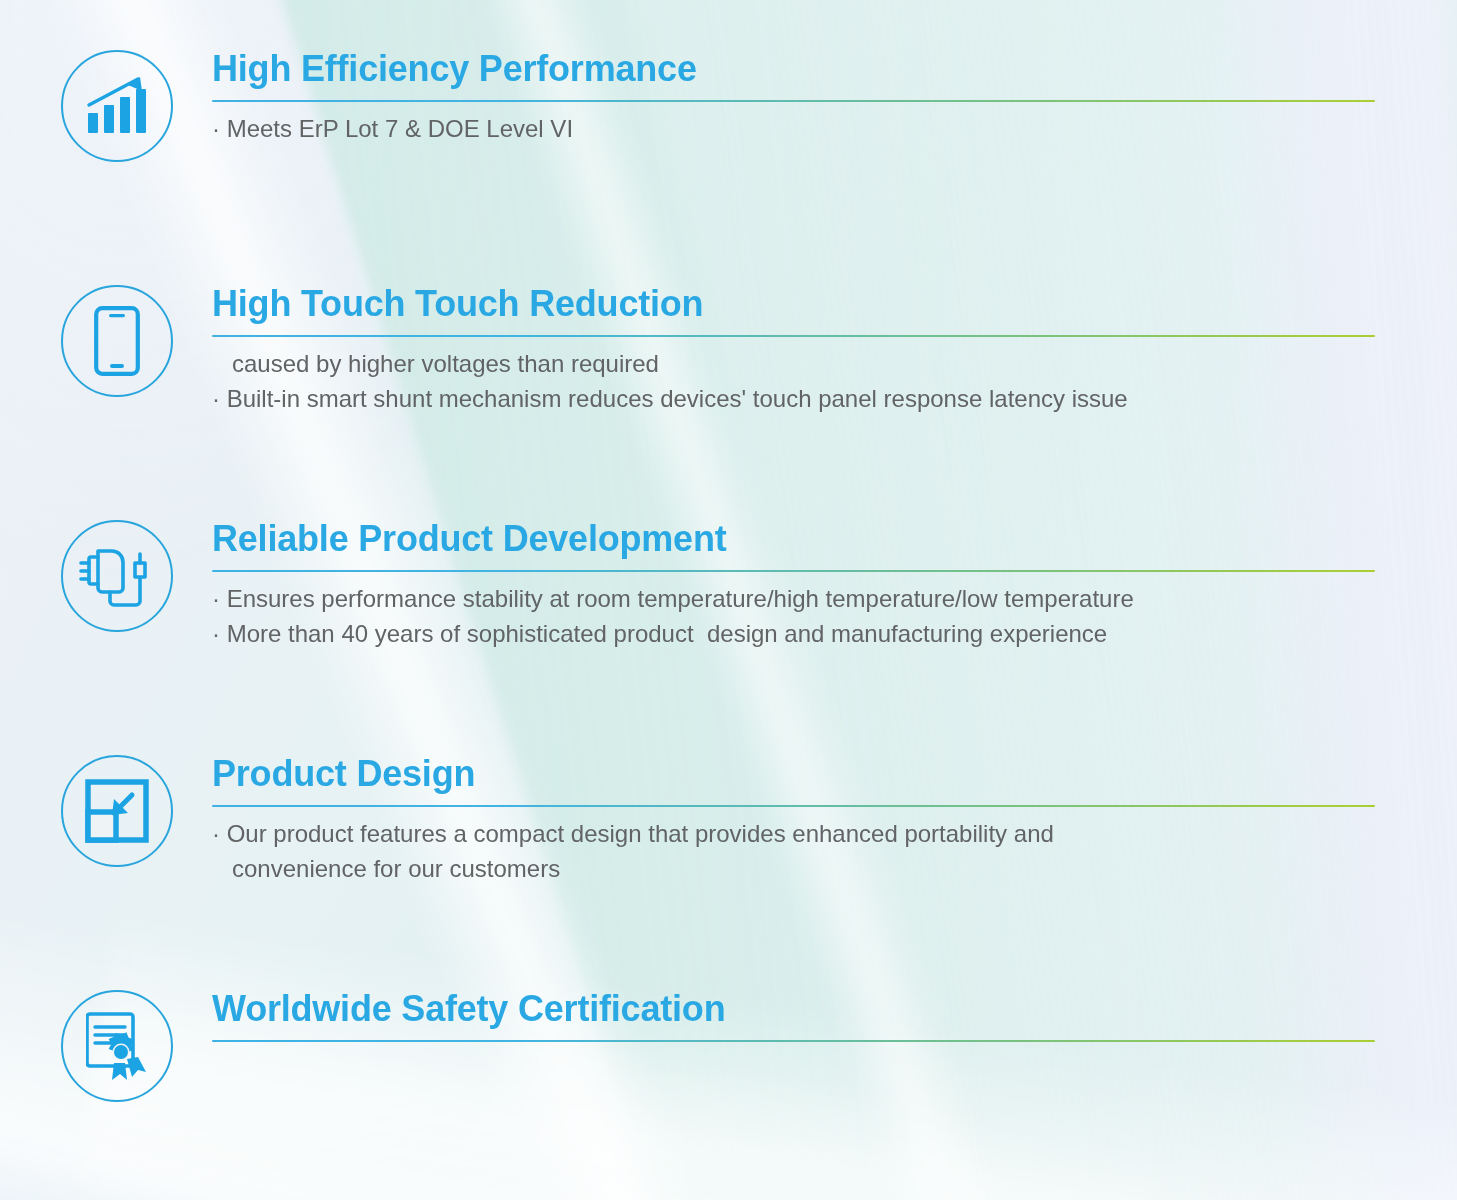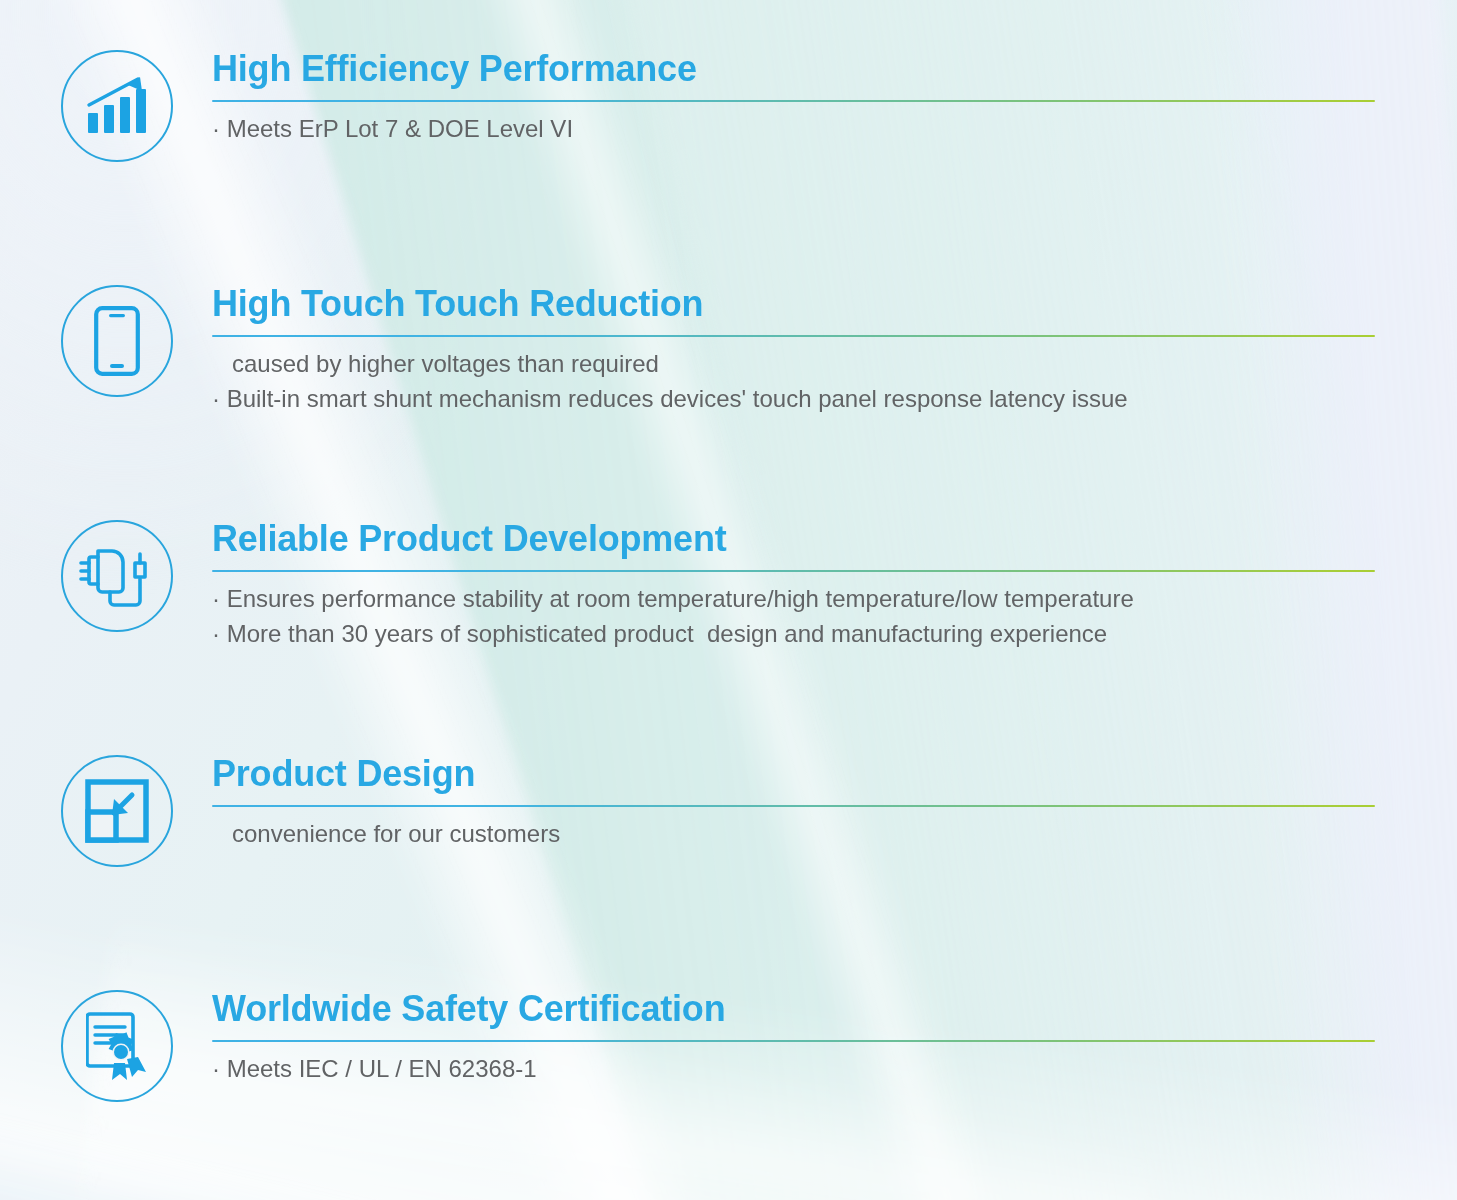--- a/index.html
+++ b/index.html
@@ -283,21 +283,21 @@
             <path d="M57 22 h10 v14 h-10 z" fill="none"></path>
             <path d="M62 22 V13"></path>
           </svg>
         </div>
       </div>
       <div class="feature-body">
         <h2 class="feature-title">Reliable Product Development</h2>
         <div class="rule"></div>
         <ul class="bullets">
           <li class="bullet">· Ensures performance stability at room temperature/high temperature/low temperature</li>
-          <li class="bullet">· More than 30 years of sophisticated product  design and manufacturing experience</li>
+          <li class="bullet">· More than 40 years of sophisticated product  design and manufacturing experience</li>
         </ul>
       </div>
     </li>
 
     <li class="feature" style="top:755px;">
       <div class="icon-wrap">
         <div class="icon-circle">
           <svg width="64" height="64" viewBox="0 0 64 64" fill="none">
             <rect x="3" y="3" width="58" height="58" stroke="#1ca3e3" stroke-width="5.5" fill="none"></rect>
             <rect x="3" y="33" width="28" height="28" stroke="#1ca3e3" stroke-width="5.5" fill="#eef3f6"></rect>
@@ -305,20 +305,21 @@
               <path d="M47 16 L29 34"></path>
             </g>
             <path d="M27 36 L29 20 L43 34 Z" fill="#1ca3e3"></path>
           </svg>
         </div>
       </div>
       <div class="feature-body">
         <h2 class="feature-title">Product Design</h2>
         <div class="rule"></div>
         <ul class="bullets">
+          <li class="bullet">· Our product features a compact design that provides enhanced portability and</li>
           <li class="bullet">   convenience for our customers</li>
         </ul>
       </div>
     </li>
 
     <li class="feature" style="top:990px;">
       <div class="icon-wrap">
         <div class="icon-circle">
           <svg width="62" height="70" viewBox="0 0 62 70" fill="none">
 
@@ -334,20 +335,17 @@
 
             <path d="M40 22 l5.4 2.0 5.0 -2.8 2.1 5.4 5.4 2.1 -2.8 5.0 2.8 5.0 -5.4 2.1 -2.1 5.4 -5.0 -2.8 -5.4 2.0 -2.0 -5.4 -5.4 -2.1 2.8 -5.0 -2.8 -5.0 5.4 -2.1 Z" transform="translate(-10,0)" fill="#1ca3e3"></path>
             <circle cx="35" cy="41" r="8.5" fill="#eef3f6"></circle>
             <circle cx="35" cy="41" r="7" fill="#1ca3e3"></circle>
           </svg>
         </div>
       </div>
       <div class="feature-body">
         <h2 class="feature-title">Worldwide Safety Certification</h2>
         <div class="rule"></div>
-        <ul class="bullets">
-          <li class="bullet">· Meets IEC / UL / EN 62368-1</li>
-        </ul>
       </div>
     </li>
 
   </ul>
 </div>
 
 </body></html>

